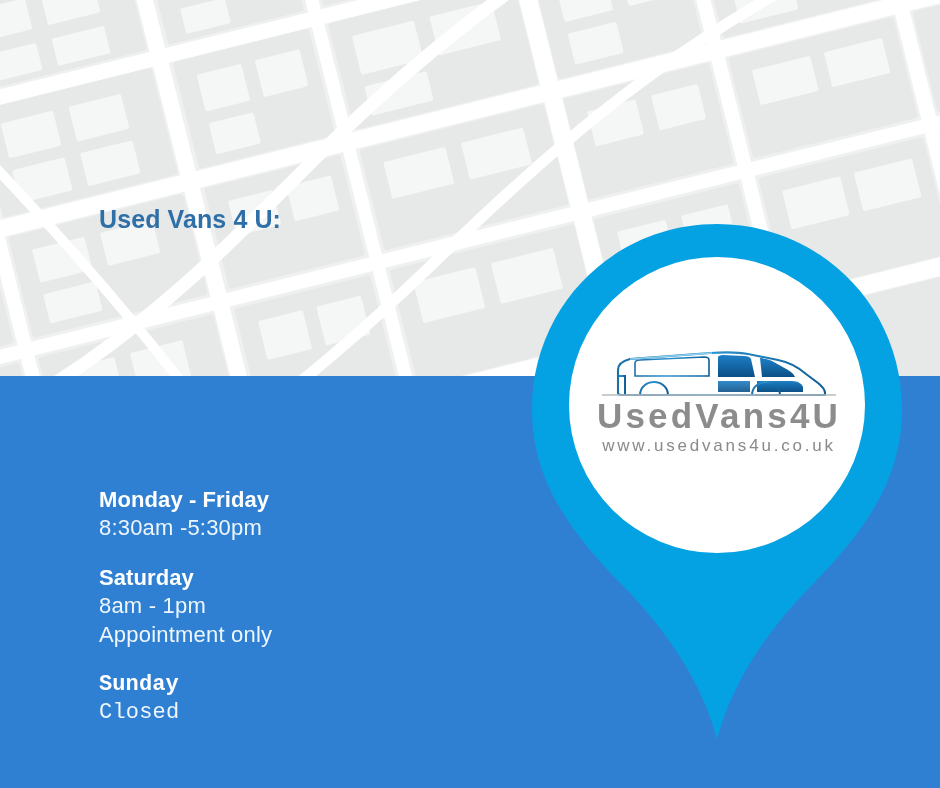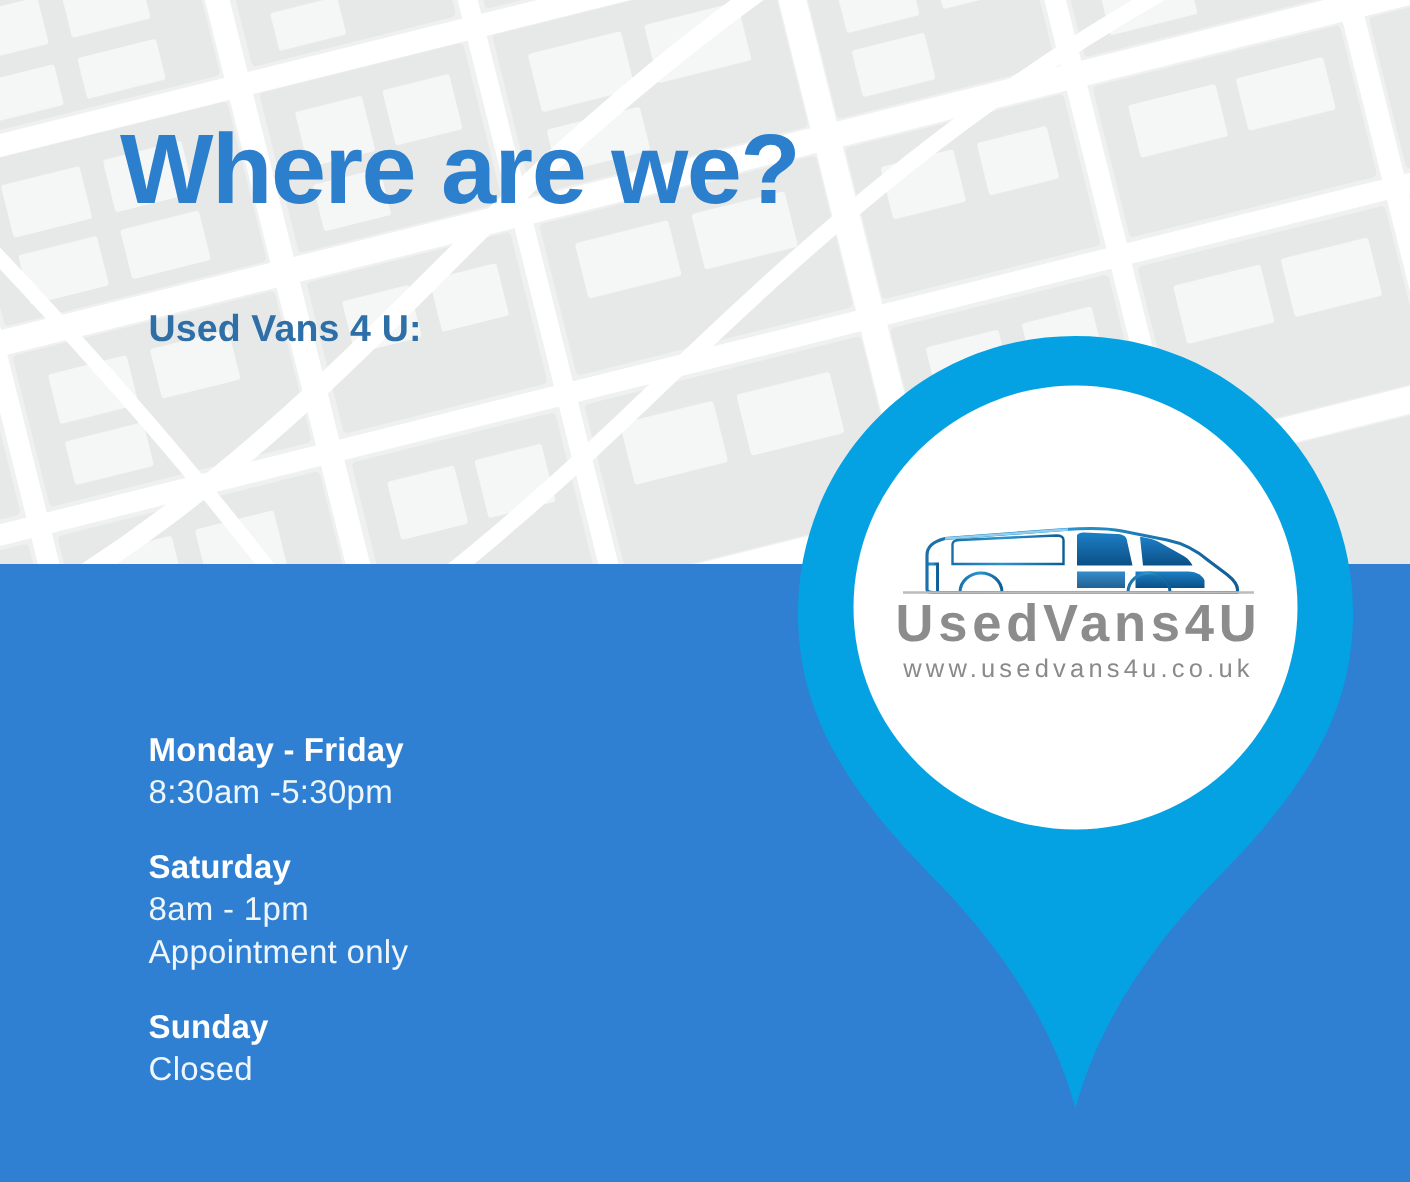--- a/index.html
+++ b/index.html
@@ -96,20 +96,21 @@
     position: absolute;
     left: 99px;
     top: 486px;
     width: 420px;
   }
   .hours-group {
     margin-bottom: 22px;
   }
   .hours-group:last-child {
     margin-bottom: 0;
+    font-family: Liberation Mono, monospace;
   }
   .hours-day {
     font-size: 22px;
     font-weight: bold;
     color: #ffffff;
     line-height: 1.28;
     letter-spacing: 0.1px;
   }
   .hours-time {
     font-size: 22px;
@@ -323,21 +324,20 @@
         <g>
           <circle cx="742" cy="-14" r="40" fill="none" stroke="#ffffff" stroke-width="16"></circle>
           <circle cx="742" cy="-14" r="24" fill="#eaebeb"></circle>
         </g>
       </g>
     </svg>
   </div>
 
   <div class="blue-section"></div>
 
-  <div class="headline">Where are we?</div>
 
   <div class="address-block">
     <div class="address-name">Used Vans 4 U:</div>
   </div>
 
 
   <div class="hours-list">
 
     <div class="hours-group">
       <div class="hours-day">Monday - Friday</div>

